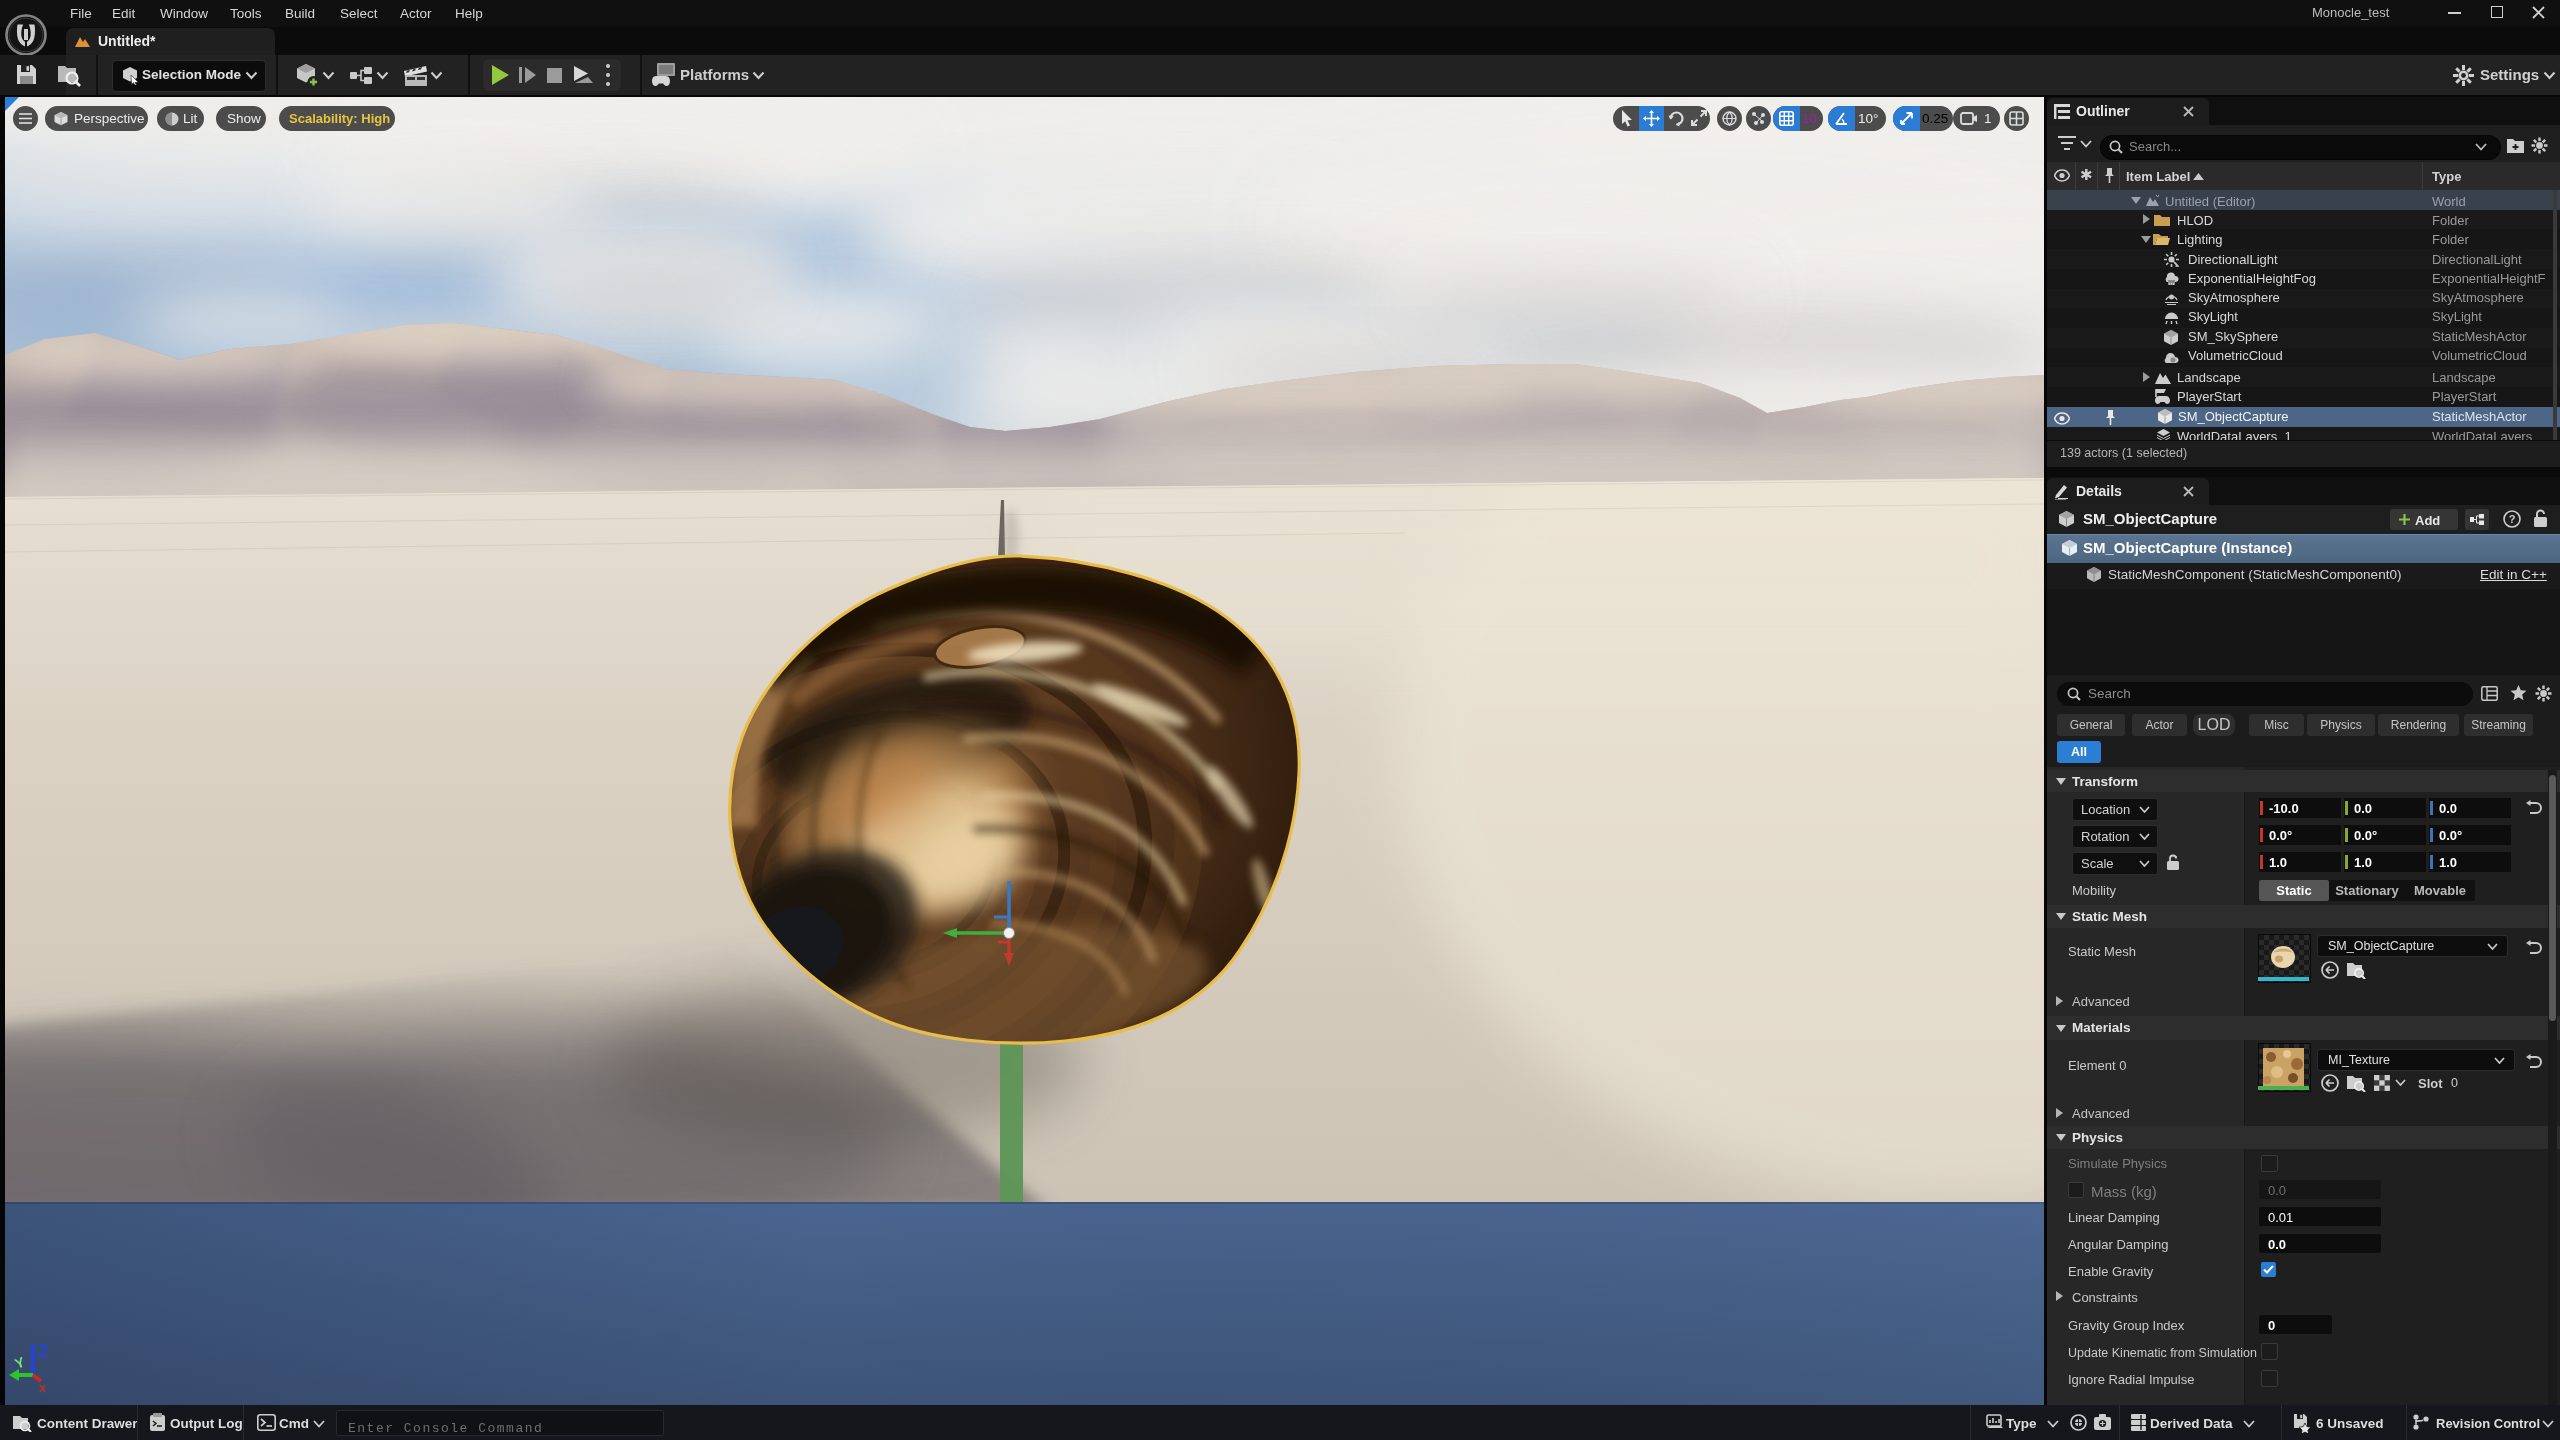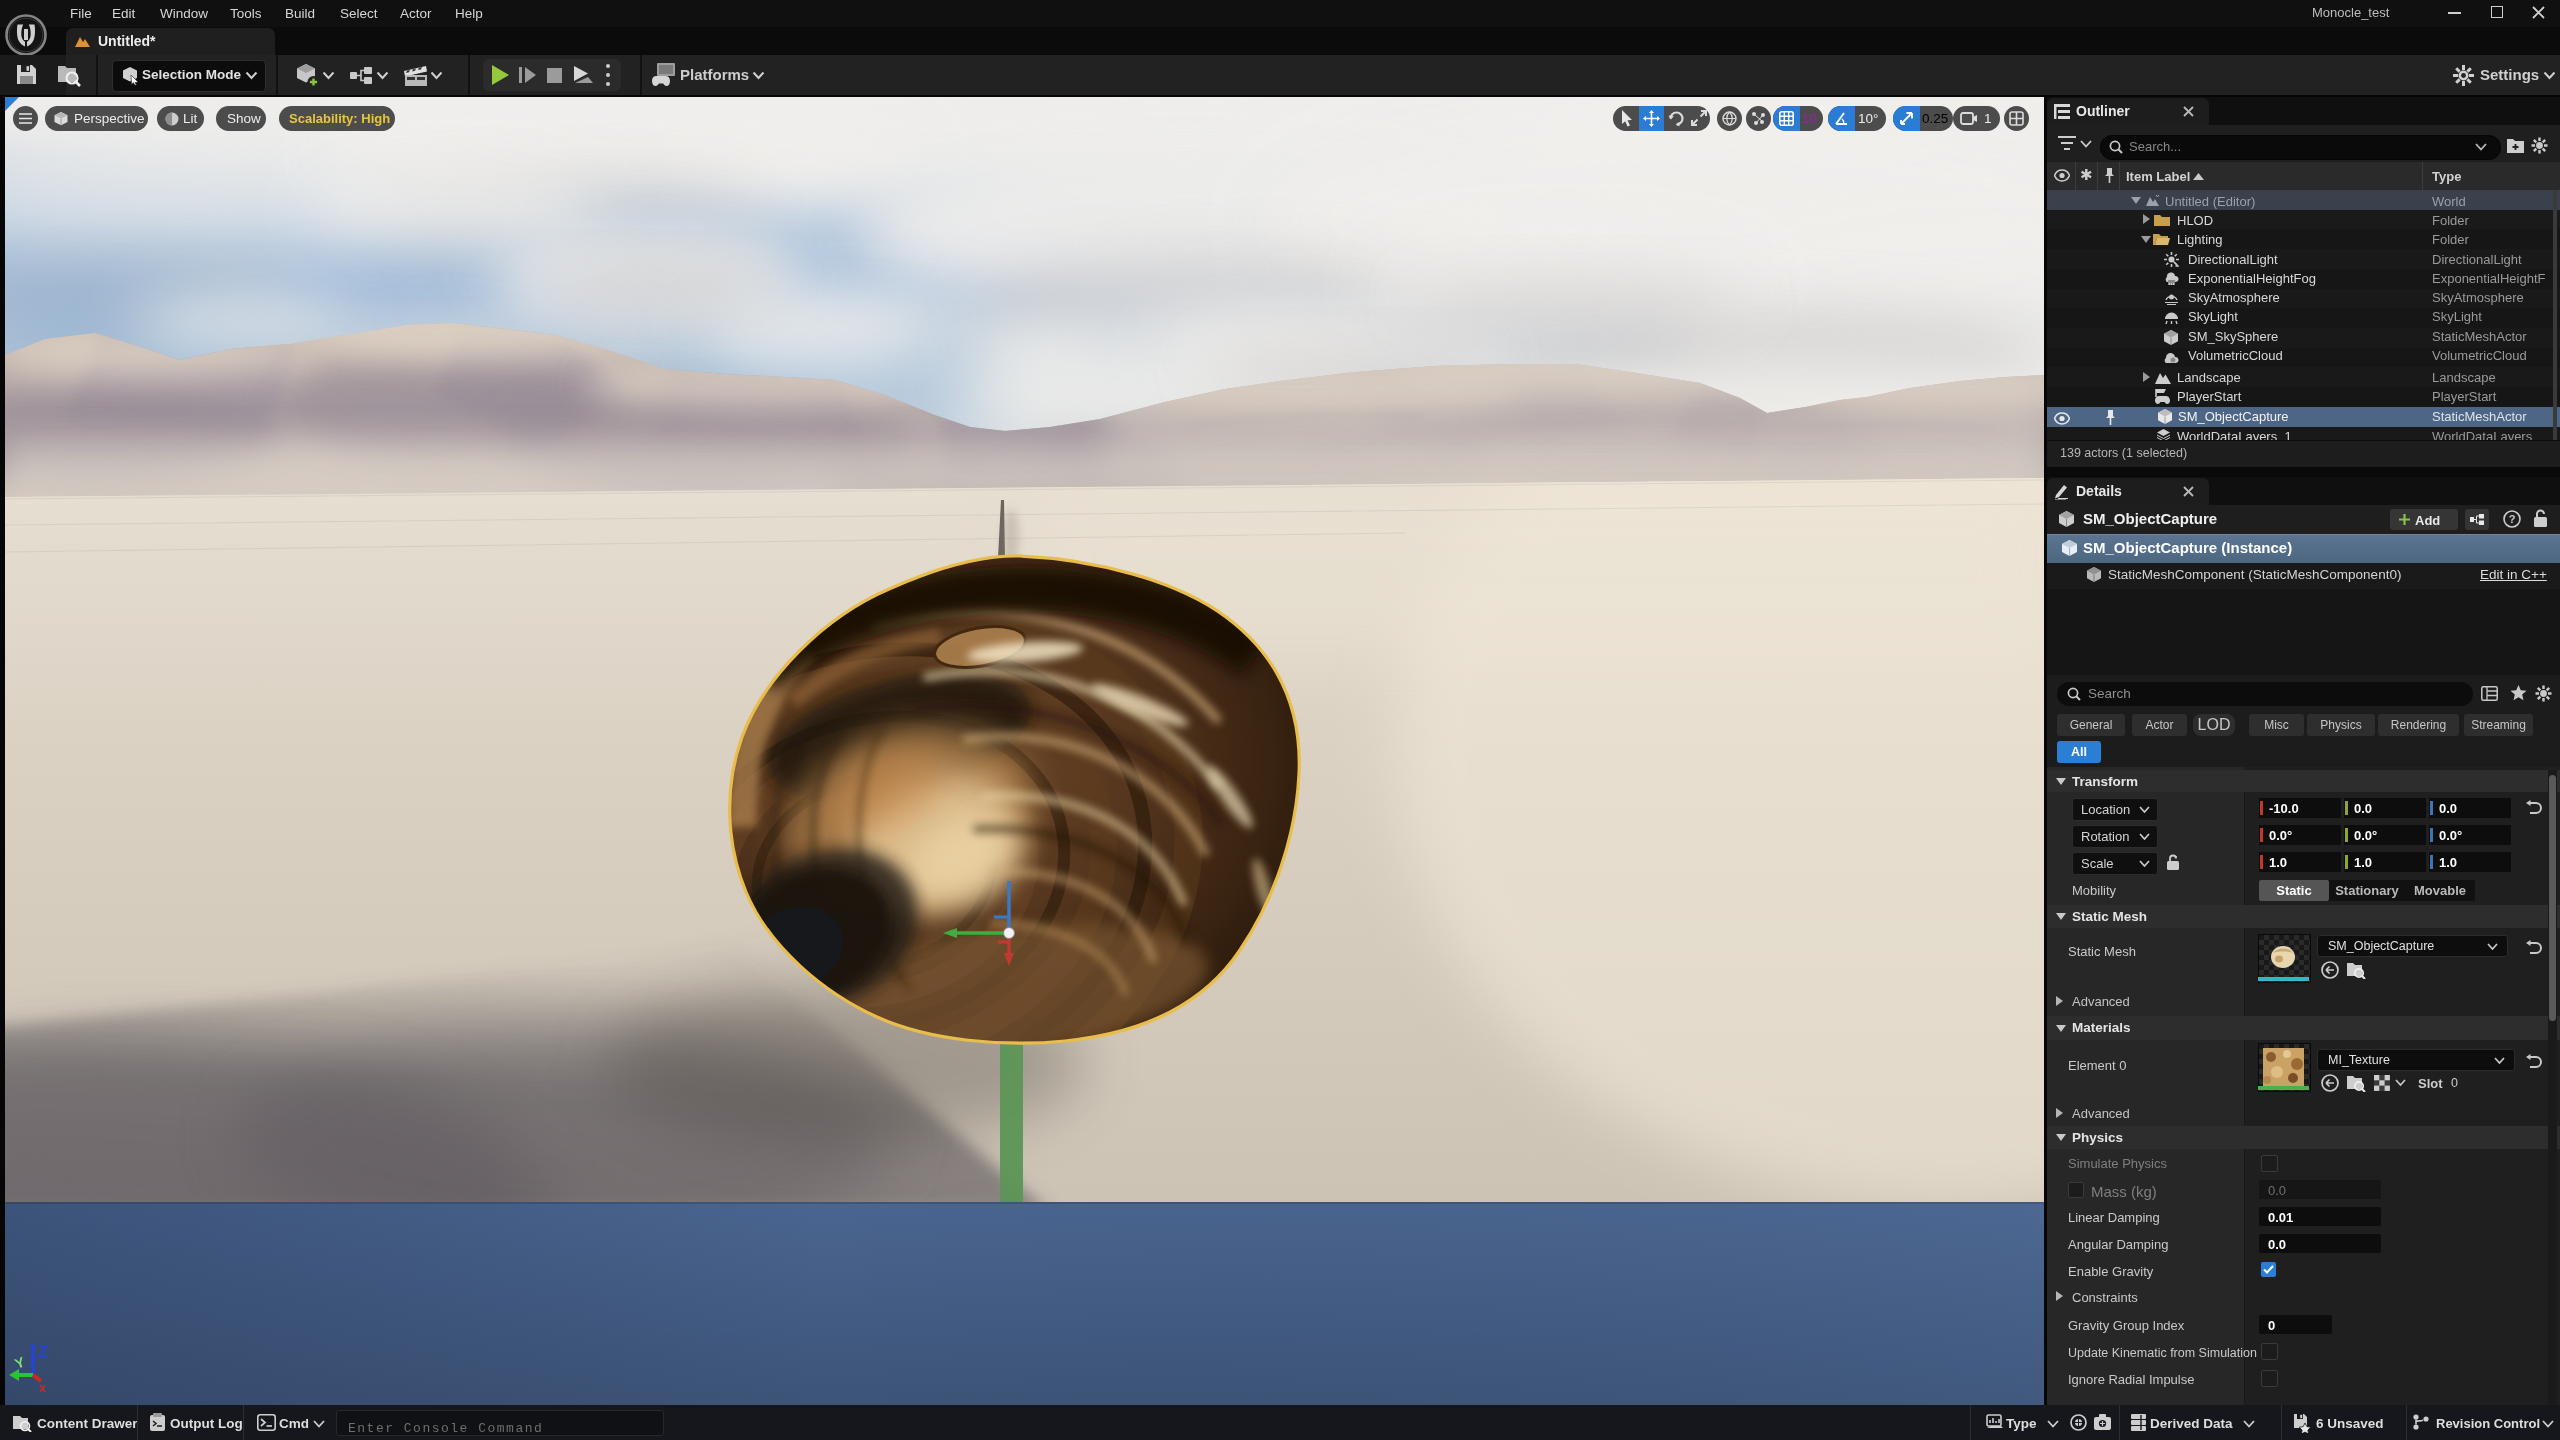--- a/index.html
+++ b/index.html
@@ -977,21 +977,21 @@
   <div class="t" style="left:21px;top:1060px;font-size:13px;color:#7f7f7f">Simulate Physics</div>
   <div class="abs" style="left:214px;top:1058px;width:15px;height:15px;background:#1c1c1c;border:1px solid #3a3a3a;border-radius:2px"></div>
 
   <div class="abs" style="left:21px;top:1085px;width:14px;height:14px;background:#1c1c1c;border:1px solid #3a3a3a;border-radius:2px"></div>
   <div class="t" style="left:44px;top:1087px;font-size:15px;color:#7f7f7f">Mass (kg)</div>
   <div class="abs" style="left:212px;top:1083px;width:122px;height:19px;background:#161616;border-radius:2px"></div>
   <div class="t" style="left:221px;top:1087px;font-size:13px;color:#6f6f6f">0.0</div>
 
   <div class="t" style="left:21px;top:1114px;font-size:13px;color:#c9c9c9">Linear Damping</div>
   <div class="abs" style="left:212px;top:1110px;width:122px;height:19px;background:#0d0d0d;border-radius:2px"></div>
-  <div class="t" style="left:221px;top:1114px;font-size:13px;font-weight:bold;color:#fff">0.01</div>
+  <div class="t" style="left:221px;top:1114px;font-size:13px;font-weight:normal;color:#fff">0.01</div>
 
   <div class="t" style="left:21px;top:1141px;font-size:13px;color:#c9c9c9">Angular Damping</div>
   <div class="abs" style="left:212px;top:1137px;width:122px;height:19px;background:#0d0d0d;border-radius:2px"></div>
   <div class="t" style="left:221px;top:1141px;font-size:13px;font-weight:bold;color:#fff">0.0</div>
 
   <div class="t" style="left:21px;top:1168px;font-size:13px;color:#c9c9c9">Enable Gravity</div>
   <div class="abs" style="left:214px;top:1165px;width:15px;height:15px;background:#2a7fd4;border-radius:2px"></div>
   <svg class="abs" style="left:216px;top:1168px" width="11" height="9" viewBox="0 0 11 9">
       <path d="M1 4.5 L4 7.5 L10 1" stroke="#fff" stroke-width="2" fill="none"></path>
     </svg>

